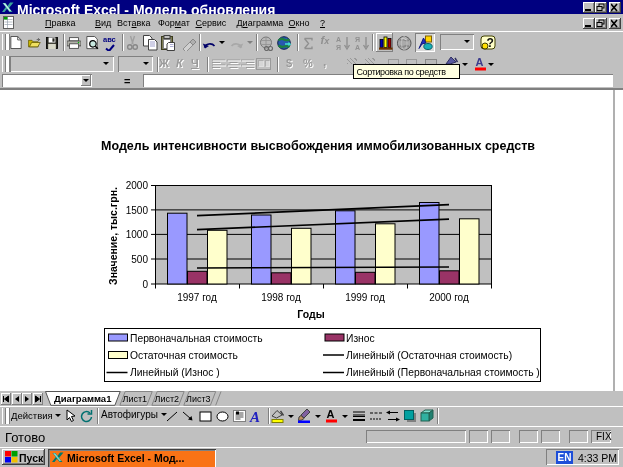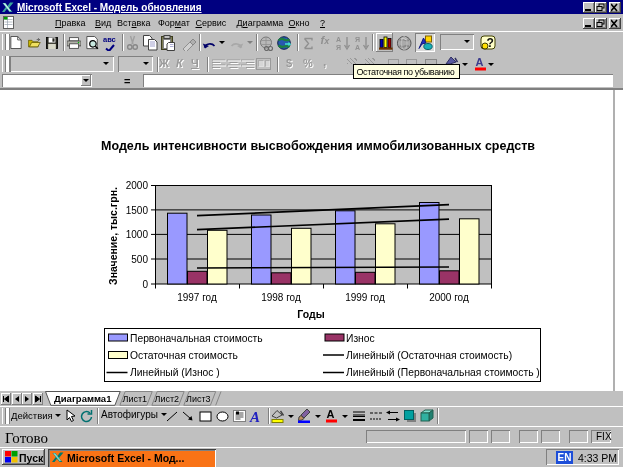--- a/index.html
+++ b/index.html
@@ -16,21 +16,21 @@
 </style></head>
 <body>
 
 <div class="abs" style="left:0;top:0;width:623px;height:14px;background:#000080;"></div>
 <div class="abs" style="left:2px;top:1px;width:12px;height:12px;">
 <svg width="12" height="12">
       <path d="M0.5 2 L3.5 2 L5.5 5 L8 1.5 L11.5 1.5 L7 7 L10.5 11 L7.5 11 L5 7.8 L2.5 11 L0 11 L3.8 6 Z" fill="#3aa79b"></path>
       <path d="M1 2.2 L3.2 2.2 L9 9.8 L7.8 10.6 Z" fill="#bdf0e8"></path>
     </svg>
 </div>
-<div class="abs" style="left:17px;top:1.5px;font-size:10px;font-weight:bold;color:#fff;text-decoration:underline;">Microsoft Excel - Модель обновления</div>
+<div class="abs" style="left:17px;top:1.5px;font-size:14px;font-weight:bold;color:#fff;text-decoration:underline;">Microsoft Excel - Модель обновления</div>
 
 <div class="abs btn" style="left:583px;top:2px;width:12px;height:11px;">
     <div class="abs" style="left:2px;top:7px;width:6px;height:2px;background:#000;"></div>
   </div>
 <div class="abs btn" style="left:595px;top:2px;width:12px;height:11px;">
 <svg class="abs" style="left:1px;top:1px;" width="10" height="9">
       <rect x="3" y="1" width="5" height="4" fill="none" stroke="#000"></rect>
       <rect x="1" y="3.5" width="5" height="4" fill="#c0c0c0" stroke="#000"></rect>
     </svg>
   </div>
@@ -42,21 +42,21 @@
 
 <div class="abs" style="left:0;top:14px;width:623px;height:17px;background:#c0c0c0;"></div>
 <div class="abs" style="left:2px;top:16px;width:13px;height:13px;">
 <svg width="13" height="13">
       <rect x="1.5" y="0.5" width="10" height="12" fill="#fff" stroke="#606060" stroke-width="1"></rect>
       <path d="M2.5 3.5 h8 M2.5 6 h8 M2.5 8.5 h8 M5.5 1 v11" stroke="#9aa4b0" stroke-width="0.7"></path>
       <rect x="2" y="1" width="3.5" height="2.5" fill="#00a000"></rect>
     </svg>
 </div>
 <div class="abs mi" style="left:25.5px;top:18px;margin-top:32px;"><u>Ф</u>айл</div>
-<div class="abs mi" style="left:55px;top:18px;"><u>П</u>равка</div>
+<div class="abs mi" style="left:45px;top:18px;"><u>П</u>равка</div>
 <div class="abs mi" style="left:95px;top:18px;"><u>В</u>ид</div>
 <div class="abs mi" style="left:117px;top:18px;">Вст<u>а</u>вка</div>
 <div class="abs mi" style="left:158px;top:18px;">Фор<u>м</u>ат</div>
 <div class="abs mi" style="left:195.5px;top:18px;text-align:right;"><u>С</u>ервис</div>
 <div class="abs mi" style="left:236.5px;top:18px;">Д<u>и</u>аграмма</div>
 <div class="abs mi" style="left:288.5px;top:18px;"><u>О</u>кно</div>
 <div class="abs mi" style="left:320px;top:18px;"><u>?</u></div>
 
 <div class="abs btn" style="left:583px;top:18px;width:12px;height:11px;">
     <div class="abs" style="left:2px;top:7px;width:6px;height:2px;background:#000;"></div>
@@ -479,21 +479,21 @@
     </svg>
 
   <svg class="abs" style="left:420px;top:2px;" width="15" height="14">
       <path d="M1 4 l4 -3 h8 l-4 3 Z" fill="#80e0d0" stroke="#206050"></path>
       <path d="M9 4 l4 -3 v8 l-4 3 Z" fill="#208070" stroke="#206050"></path>
       <rect x="1" y="4" width="8" height="8" fill="#30b0a0" stroke="#206050"></rect>
     </svg>
 </div>
 
 <div class="abs" style="left:0;top:426px;width:623px;height:21px;background:#c0c0c0;border-top:1px solid #fff;"></div>
-<div class="abs" style="left:5px;top:430px;font-size:15px;color:#000;font-family:Liberation Serif, serif;">Готово</div>
+<div class="abs" style="left:5px;top:430px;font-size:13px;color:#000;">Готово</div>
 <div class="abs sunkthin" style="left:366px;top:430px;width:100px;height:13px;"></div>
 <div class="abs sunkthin" style="left:469px;top:430px;width:19px;height:13px;"></div>
 <div class="abs sunkthin" style="left:491px;top:430px;width:19px;height:13px;"></div>
 <div class="abs sunkthin" style="left:519px;top:430px;width:19px;height:13px;"></div>
 <div class="abs sunkthin" style="left:541px;top:430px;width:19px;height:13px;"></div>
 <div class="abs sunkthin" style="left:569px;top:430px;width:19px;height:13px;"></div>
 <div class="abs sunkthin" style="left:591px;top:430px;width:20px;height:13px;">
     <div class="abs" style="left:5px;top:1px;font-size:10px;">FIX</div>
   </div>
 
@@ -512,14 +512,14 @@
       <path d="M0.5 2 L3.5 2 L5.5 5 L8 1.5 L11.5 1.5 L7 7 L10.5 11 L7.5 11 L5 7.8 L2.5 11 L0 11 L3.8 6 Z" fill="#00786c"></path>
       <path d="M1 2.2 L3.2 2.2 L9 9.8 L7.8 10.6 Z" fill="#7fd8cc"></path>
     </svg>
   <div class="abs" style="left:19px;top:2.5px;font-size:10.5px;font-weight:bold;white-space:nowrap;">Microsoft Excel - Мод...</div>
 </div>
 <div class="abs sunkthin" style="left:546px;top:449px;width:73px;height:16px;"></div>
 <div class="abs" style="left:556px;top:450.5px;width:17px;height:13px;background:#1d4ed8;color:#fff;font-size:10px;font-weight:bold;text-align:center;line-height:13px;">EN</div>
 <div class="abs" style="left:578px;top:451.5px;font-size:10.5px;">4:33 PM</div>
 
 <div class="abs" style="left:353px;top:64px;width:105px;height:12.5px;background:#ffffe1;border:1px solid #000;z-index:50;">
-  <div class="abs" style="left:2.5px;top:1.5px;font-size:9px;letter-spacing:-0.38px;white-space:nowrap;">Остаточная по убыванию</div>
+  <div class="abs" style="left:2.5px;top:1.5px;font-size:9px;letter-spacing:-0.38px;white-space:nowrap;">Сортировка по средств</div>
 </div>
 
 </body></html>

